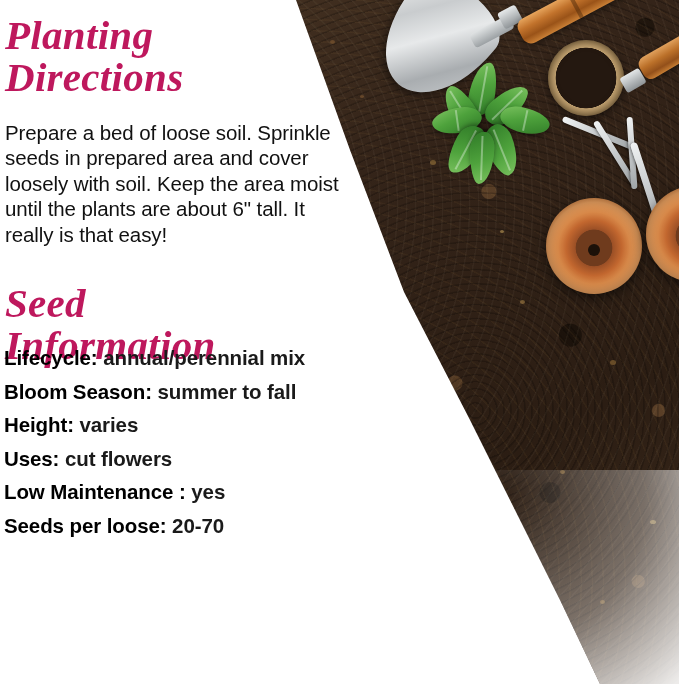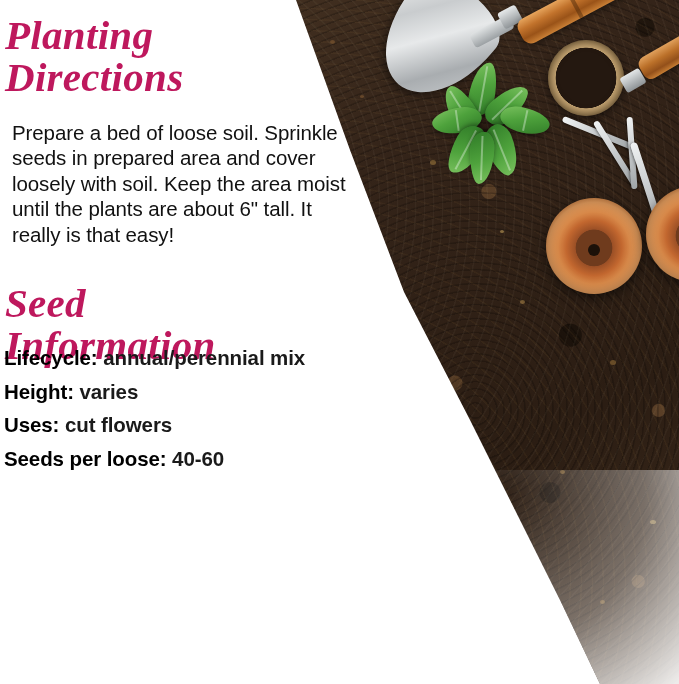--- a/index.html
+++ b/index.html
@@ -257,21 +257,21 @@
 
   #title-planting {
     position: absolute;
     left: 5px; top: 14px;
     width: 290px;
     font-size: 41px;
   }
 
   #intro-paragraph {
     position: absolute;
-    left: 12px; top: 120px;
+    left: 5px; top: 120px;
     width: 348px;
     font-size: 20.5px;
     line-height: 1.24;
     color: #111111;
     letter-spacing: -0.1px;
   }
 
   #title-seedinfo {
     position: absolute;
     left: 5px; top: 282px;
@@ -365,32 +365,40 @@
 
     <div id="spec-list">
 
       <div class="spec-row">
         <span class="spec-label">Lifecycle:</span>
         <span class="spec-value">annual/perennial mix</span>
       </div>
 
 
 
+      <div class="spec-row">
+        <span class="spec-label">Bloom Season:</span>
+        <span class="spec-value">summer to fall</span>
+      </div>
 
       <div class="spec-row">
         <span class="spec-label">Height:</span>
         <span class="spec-value">varies</span>
       </div>
 
       <div class="spec-row">
         <span class="spec-label">Uses:</span>
         <span class="spec-value">cut flowers</span>
       </div>
 
+      <div class="spec-row">
+        <span class="spec-label">Low Maintenance :</span>
+        <span class="spec-value">yes</span>
+      </div>
 
       <div class="spec-row">
         <span class="spec-label">Seeds per loose:</span>
-        <span class="spec-value">40-60</span>
+        <span class="spec-value">20-70</span>
       </div>
 
     </div>
   </div>
 </div>
 
 </body></html>

